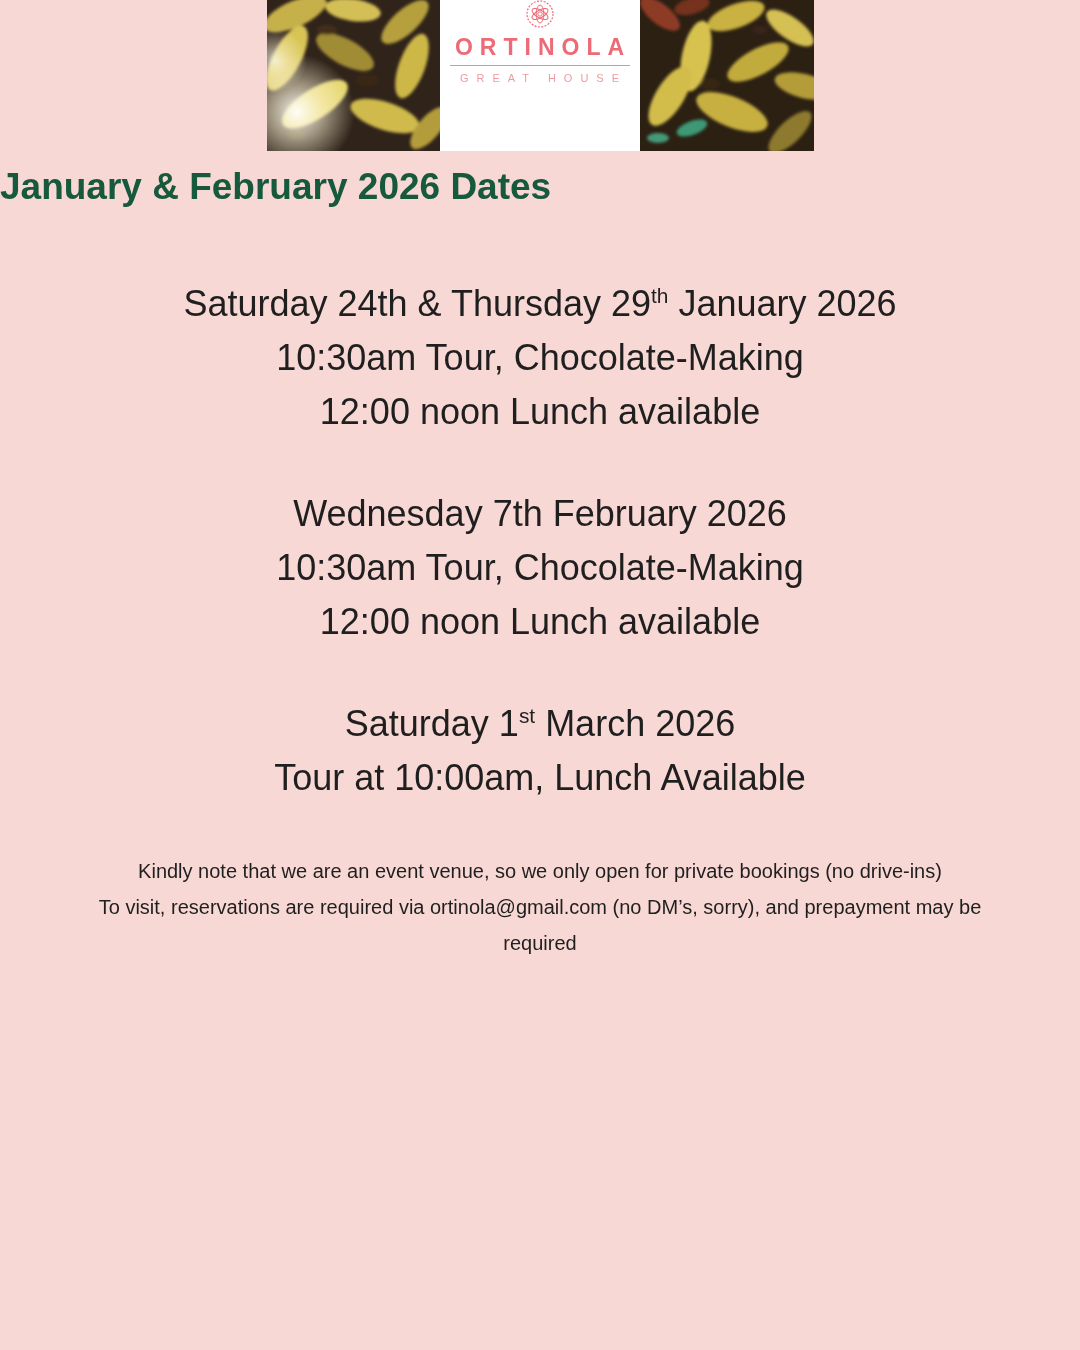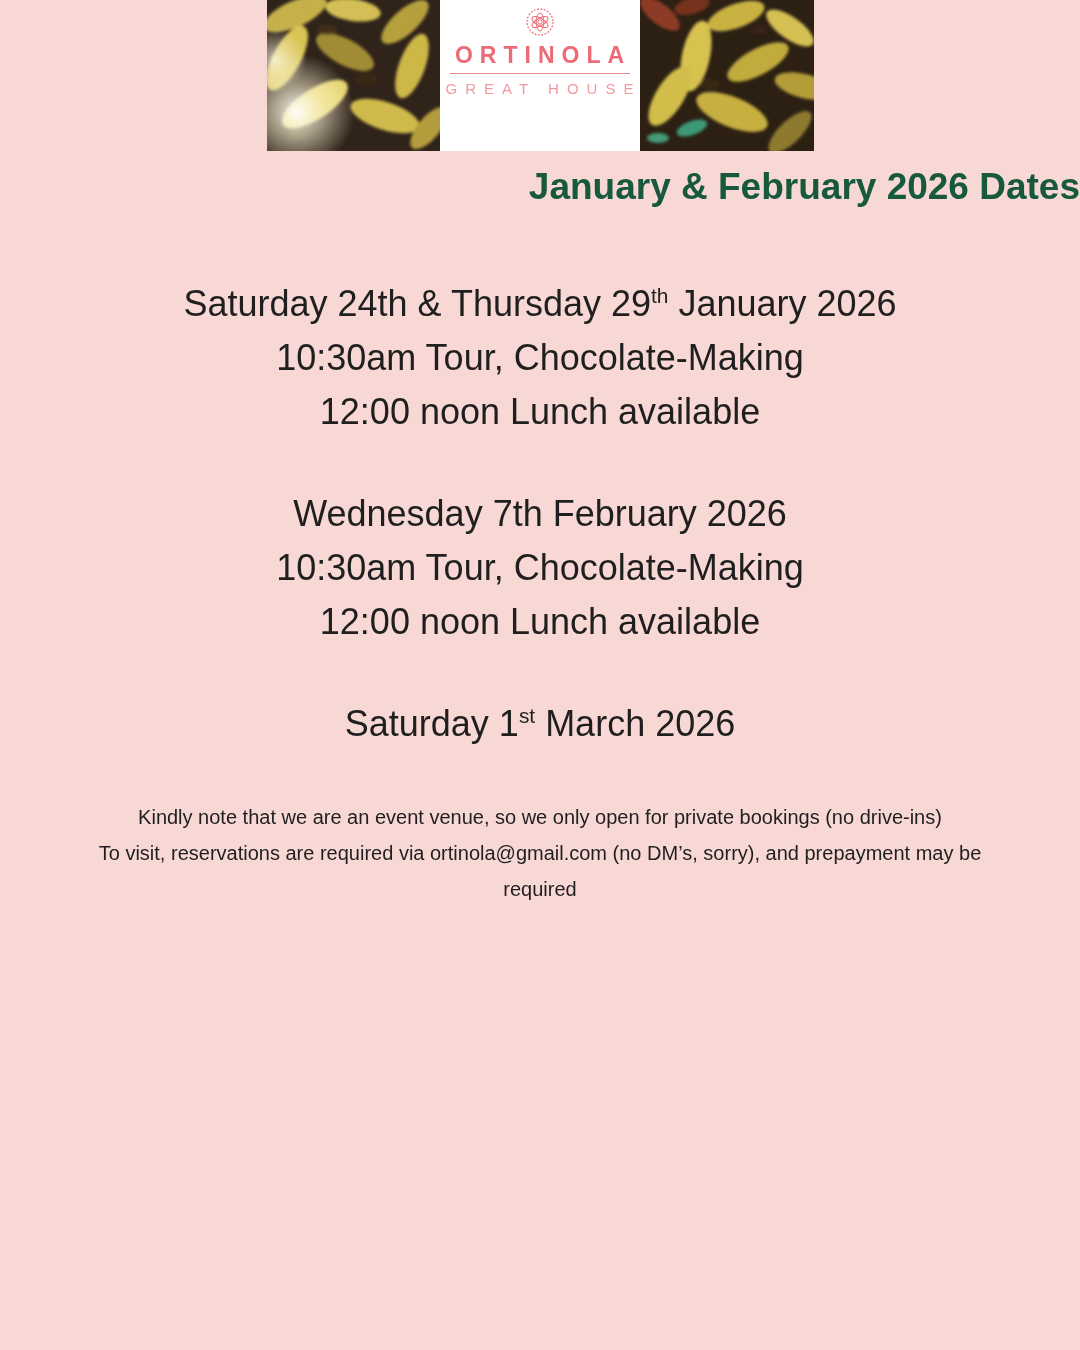--- a/index.html
+++ b/index.html
@@ -12,37 +12,37 @@
   }
 
   
   .photo-strip { width:547px; height:151px; margin:0 auto; display:flex; }
   .photo-strip svg.photo { display:block; height:151px; flex:0 0 auto; }
 
   .logo-panel {
     width:200px; height:151px; flex:0 0 200px;
     background:#ffffff;
     display:flex; flex-direction:column; align-items:center;
-    padding-top:8px;
+    padding-top:0;
   }
   .medallion { width:28px; height:28px; margin-bottom:6px; }
   .wordmark {
     font-size:23px; font-weight:700; color:#ed6b76;
     letter-spacing:7px; margin-right:-7px; white-space:nowrap;
   }
   .logo-divider { width:180px; height:1px; background:#ec8b93; margin:4px 0 6px; }
   .logo-sub {
-    font-size:15px; color:#f09aa0;
+    font-size:11px; color:#f09aa0;
     letter-spacing:8px; margin-right:-8px; white-space:nowrap;
   }
 
   
   .title {
     margin-top:16px;
-    text-align:right;
+    text-align:left;
     font-size:37px; line-height:40px; font-weight:bold;
     color:#17593c;
   }
 
   
   .schedule { text-align:center; font-size:36px; line-height:54px; color:#1f1f1f; }
   .section { margin-top:40px; }
   .section:first-child { margin-top:62px; }
   .schedule sup { font-size:0.58em; vertical-align:0.62em; letter-spacing:0; }
 
@@ -146,20 +146,21 @@
 
     <div class="section">
       <div class="heading"><span>Wednesday 7th February 2026</span><sup></sup><span></span></div>
       <div class="line">10:30am Tour, Chocolate-Making</div>
       <div class="line">12:00 noon Lunch available</div>
     </div>
 
 
     <div class="section">
       <div class="heading"><span>Saturday 1</span><sup>st</sup><span> March 2026</span></div>
+      <div class="line">Tour at 10:00am, Lunch Available</div>
     </div>
 
   </div>
 
   <div class="footer">
     <p>Kindly note that we are an event venue, so we only open for private bookings (no drive-ins)</p>
     <p>To visit, reservations are required via ortinola@gmail.com (no DM’s, sorry), and prepayment may be required</p>
   </div>
 
 </div>

